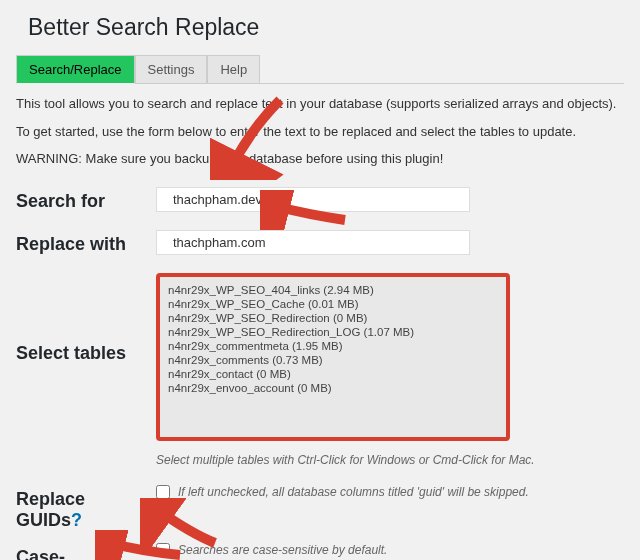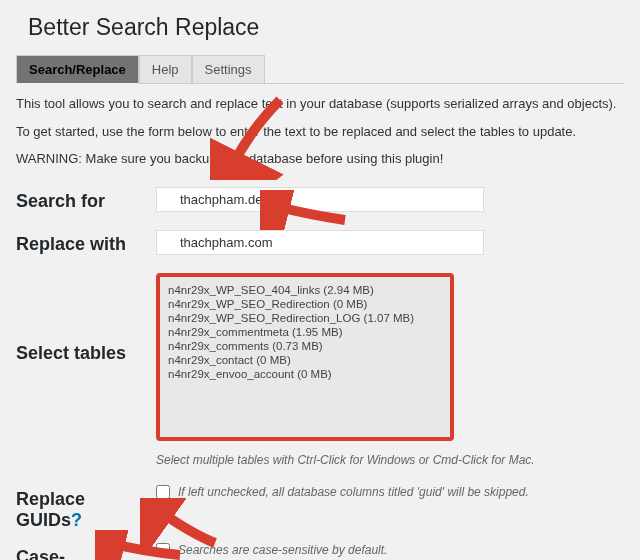--- a/index.html
+++ b/index.html
@@ -1,47 +1,47 @@
 <!DOCTYPE html>
 <html><head>
 <meta charset="utf-8">
 <style>
 html,body{margin:0;padding:0;font-family:-apple-system,"Helvetica Neue",Arial,sans-serif;background:#f1f1f1;color:#333;font-size:13px}
 .wrap{width:640px;padding:8px 16px 16px;box-sizing:border-box}
 h1{font-size:23px;font-weight:400;color:#23282d;margin:6px 12px 14px}
 .tabs{border-bottom:1px solid #ccc;margin-bottom:10px;display:flex}
 .tab{border:1px solid #ccc;border-bottom:none;padding:6px 12px;font-size:13px;background:#e5e5e5;color:#555;margin-right:0;cursor:pointer;position:relative}
-.tab.active{background:#737373;border-bottom:1px solid #f1f1f1;margin-bottom:-1px;color:#000;font-weight:700}
+.tab.active{background:#22c55e;border-bottom:1px solid #f1f1f1;margin-bottom:-1px;color:#000;font-weight:400}
 .intro{margin:8px 0;line-height:1.5}
 .warn b{font-weight:400}
 .form-row{display:flex;align-items:flex-start;margin:18px 0}
 .form-row.tight{margin:12px 0}
 .label-col{width:140px;font-weight:600;color:#23282d;padding-top:4px;font-size:18px}
 .field-col{flex:1}
-.txt{width:280px;padding:4px 23px;font-size:13px;border:1px solid #ddd;background:#fff;color:#333}
+.txt{width:280px;padding:4px 16px;font-size:13px;border:1px solid #ddd;background:#fff;color:#333}
 .tablebox-wrap{border:4px solid #d83e2e;border-radius:4px;display:inline-block;padding:0}
-.tablebox{width:290px;height:160px;background:#e8e8e8;border:none;outline:none;font-size:11.5px;color:#444;padding:6px;overflow:auto;box-sizing:border-box}
+.tablebox{width:346px;height:160px;background:#e8e8e8;border:none;outline:none;font-size:11.5px;color:#444;padding:6px;overflow:auto;box-sizing:border-box}
 .tablebox div{padding:1px 2px;cursor:pointer}
 .hint{font-style:italic;color:#666;font-size:12px;margin-top:12px;display:inline-block}
 .chk-row{display:flex;align-items:center}
 .chk{margin:0 8px 0 0;width:14px;height:14px}
 .desc{font-style:italic;color:#666;font-size:12px}
 .qmark{color:#0073aa;font-weight:600}
 .arrow{position:absolute;pointer-events:none}
 </style>
 </head>
 <body>
 
 <div class="wrap">
   <h1>Better Search Replace</h1>
 
   <div class="tabs">
     <div class="tab active">Search/Replace</div>
+    <div class="tab">Settings</div>
     <div class="tab">Help</div>
-    <div class="tab">Settings</div>
   </div>
 
   <div class="intro">This tool allows you to search and replace text in your database (supports serialized arrays and objects).</div>
   <div class="intro">To get started, use the form below to enter the text to be replaced and select the tables to update.</div>
   <div class="intro warn">
     <b>WARNING:</b><span> Make sure you backup your database before using this plugin!</span>
   </div>
 
   <div class="form-row">
     <div class="label-col">Search for</div>
@@ -56,20 +56,21 @@
       <input class="txt" type="text" value="thachpham.com" style="">
     </div>
   </div>
 
   <div class="form-row">
     <div class="label-col" style="padding-top:70px">Select tables</div>
     <div class="field-col">
       <div class="tablebox-wrap">
         <div class="tablebox" id="tables-list">
             <div>n4nr29x_WP_SEO_404_links (2.94 MB)</div>
+            <div>n4nr29x_WP_SEO_Cache (0.01 MB)</div>
             <div>n4nr29x_WP_SEO_Redirection (0 MB)</div>
             <div>n4nr29x_WP_SEO_Redirection_LOG (1.07 MB)</div>
             <div>n4nr29x_commentmeta (1.95 MB)</div>
             <div>n4nr29x_comments (0.73 MB)</div>
             <div>n4nr29x_contact (0 MB)</div>
             <div>n4nr29x_envoo_account (0 MB)</div>
           </div>
       </div>
       <div class="hint">Select multiple tables with Ctrl-Click for Windows or Cmd-Click for Mac.</div>
     </div>

